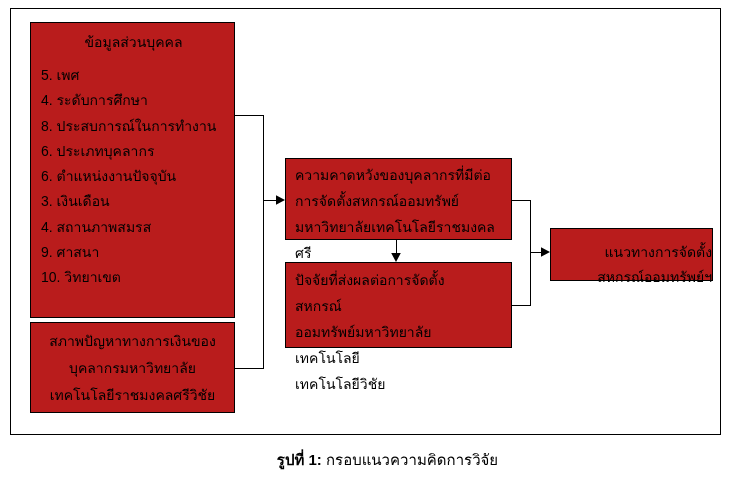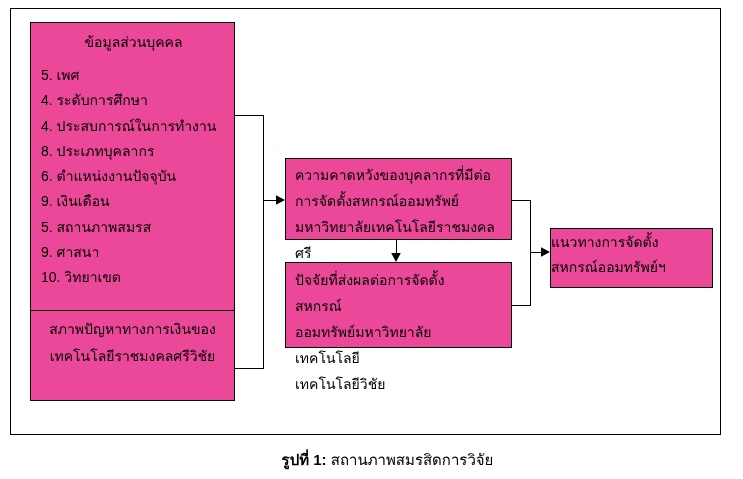--- a/index.html
+++ b/index.html
@@ -18,62 +18,62 @@
   .frame {
     position: absolute;
     left: 10px; top: 8px;
     width: 711px; height: 427px;
     border: 1px solid #000;
     background: #ffffff;
   }
   .box {
     position: absolute;
     border: 1px solid #000;
-    background: #ec4899;
+    background: #b91c1c;
     font-size: 14px;
     line-height: 26px;
   }
   .box-personal {
     left: 30px; top: 22px;
     width: 205px; height: 296px;
     padding: 7px 8px 0 10px;
   }
   .box-personal .title {
     text-align: center;
     line-height: 24px;
     margin-bottom: 9px;
   }
   .box-personal .item {
     line-height: 25.3px;
     white-space: nowrap;
   }
   .box-financial {
-    left: 30px; top: 310px;
+    left: 30px; top: 322px;
     width: 205px; height: 91px;
     padding-top: 5px;
     text-align: center;
     line-height: 27px;
   }
   .box-expectations {
     left: 285px; top: 158px;
     width: 227px; height: 82px;
     padding: 3px 6px 0 9px;
     text-align: left;
   }
   .box-factors {
     left: 285px; top: 262px;
     width: 227px; height: 86px;
     padding: 4px 20px 0 9px;
     text-align: left;
   }
   .box-guidelines {
     left: 550px; top: 228px;
-    width: 163px; height: 60px;
-    padding-top: 1px;
-    text-align: left;
+    width: 163px; height: 53px;
+    padding-top: 11px;
+    text-align: right;
     line-height: 25px;
   }
   .connectors {
     position: absolute;
     left: 0; top: 0;
     width: 743px; height: 479px;
     pointer-events: none;
   }
   .connectors line { stroke: #000; stroke-width: 1; shape-rendering: crispEdges; }
   .connectors polygon { fill: #000; }
@@ -91,31 +91,32 @@
 <body>
 
 <div class="canvas">
 
   <div class="frame"></div>
 
   <div class="box box-personal">
     <div class="title">ข้อมูลส่วนบุคคล</div>
     <div class="item">5. เพศ</div>
     <div class="item">4. ระดับการศึกษา</div>
-    <div class="item">4. ประสบการณ์ในการทำงาน</div>
-    <div class="item">8. ประเภทบุคลากร</div>
+    <div class="item">8. ประสบการณ์ในการทำงาน</div>
+    <div class="item">6. ประเภทบุคลากร</div>
     <div class="item">6. ตำแหน่งงานปัจจุบัน</div>
-    <div class="item">9. เงินเดือน</div>
-    <div class="item">5. สถานภาพสมรส</div>
+    <div class="item">3. เงินเดือน</div>
+    <div class="item">4. สถานภาพสมรส</div>
     <div class="item">9. ศาสนา</div>
     <div class="item">10. วิทยาเขต</div>
   </div>
 
   <div class="box box-financial">
     <div>สภาพปัญหาทางการเงินของ</div>
+    <div>บุคลากรมหาวิทยาลัย</div>
     <div>เทคโนโลยีราชมงคลศรีวิชัย</div>
   </div>
 
   <div class="box box-expectations">
     <div>ความคาดหวังของบุคลากรที่มีต่อ</div>
     <div>การจัดตั้งสหกรณ์ออมทรัพย์</div>
     <div>มหาวิทยาลัยเทคโนโลยีราชมงคลศรี</div>
   </div>
 
   <div class="box box-factors">
@@ -144,16 +145,16 @@
     <g>
       <line x1="512" y1="200" x2="530" y2="200"></line>
       <line x1="512" y1="305" x2="530" y2="305"></line>
       <line x1="530" y1="199.5" x2="530" y2="305.5"></line>
       <line x1="530" y1="252" x2="542" y2="252"></line>
       <polygon points="550,252 541,247.2 541,256.8"></polygon>
     </g>
   </svg>
 
   <div class="caption">
-    <span class="cap-label">รูปที่ 1:</span><span> สถานภาพสมรสิดการวิจัย</span>
+    <span class="cap-label">รูปที่ 1:</span><span> กรอบแนวความคิดการวิจัย</span>
   </div>
 
 </div>
 
 </body></html>

